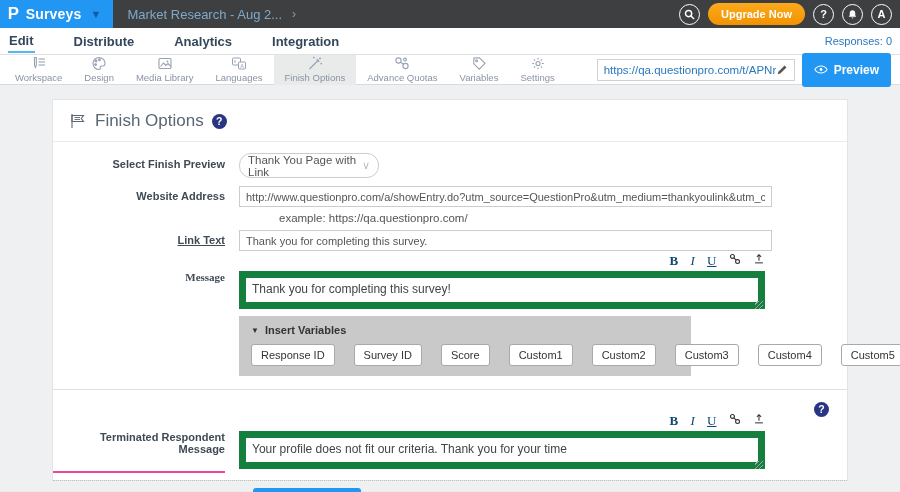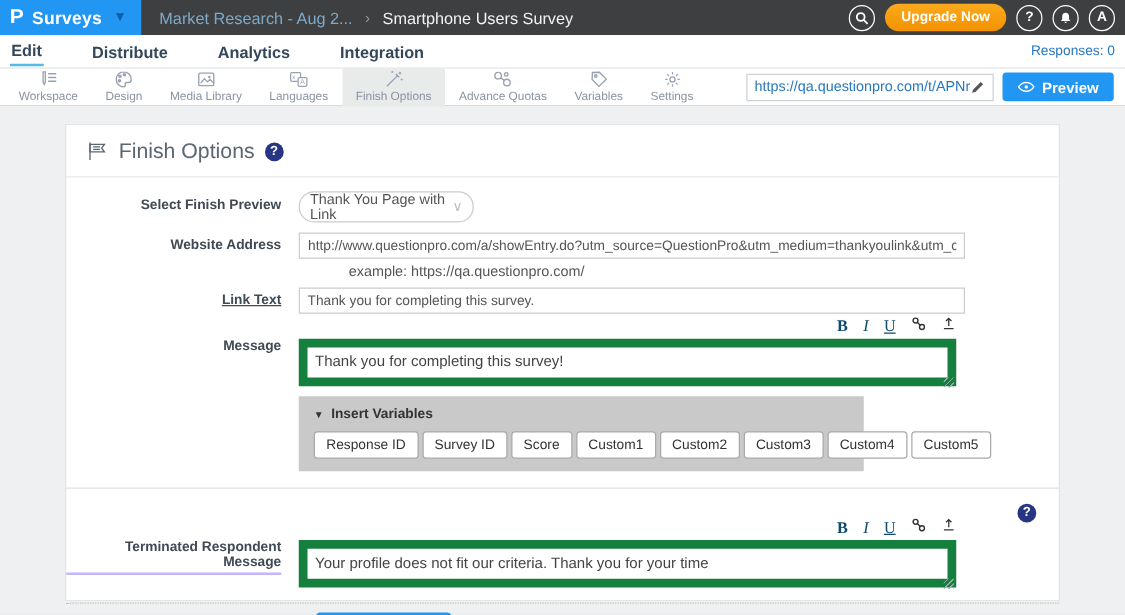--- a/index.html
+++ b/index.html
@@ -36,21 +36,21 @@
     display:flex; align-items:center; padding:0 4px; }
   .tool { display:flex; flex-direction:column; align-items:center; justify-content:center;
     padding:1px 11px 2px; cursor:pointer; color:#8a93a3; }
   .tool.active { background:#e9eaea; }
   .tool svg { display:block; }
   .tool-label { font-size:9.5px; margin-top:1px; white-space:nowrap; }
   .toolbar-right { margin-left:auto; display:flex; align-items:center; gap:7px; padding-right:5px; }
   .share-url { display:flex; align-items:center; border:1px solid #cfd2d4; background:#fff;
     height:22px; width:198px; padding:0 6px; }
   .share-url span { font-size:11.5px; color:#2878be; white-space:nowrap; overflow:hidden; flex:1; }
-  .preview-btn { background:#2196f3; color:#fff; border:none; border-radius:3px; height:23px;
+  .preview-btn { background:#2196f3; color:#fff; border:none; border-radius:3px; height:34px;
     font-size:12px; font-weight:700; padding:0 12px; display:flex; align-items:center; gap:6px; cursor:pointer; }
 
   
   .main { height:406px; background:#eef0f1; padding:14px 52px 0; }
   .card { background:#fff; border:1px solid #e3e4e5; height:382px; }
   .card-header { display:flex; align-items:center; gap:8px; padding:11px 16px 10px;
     border-bottom:1px solid #eaeaea; }
   .page-title { font-size:17px; color:#5a6672; }
   .help-badge { width:15px; height:15px; border-radius:50%; background:#283583; color:#fff;
     font-size:10.5px; font-weight:bold; display:inline-flex; align-items:center; justify-content:center; cursor:pointer; }
@@ -76,45 +76,44 @@
   .msg-area { width:526px; height:38px; border:7px solid #15803d; resize:none; font-size:12px;
     color:#444; padding:4px 6px; font-family:"Liberation Sans", sans-serif; position:relative; }
   .ta-wrap { position:relative; width:526px; }
   .ta-wrap::after { content:""; position:absolute; right:2px; bottom:4px; width:8px; height:8px;
     background:repeating-linear-gradient(135deg, transparent 0 2px, #9aa 2px 3px); pointer-events:none; }
 
   .vars-panel { width:452px; background:#c9c9c9; margin-top:3px; padding:8px 12px 10px; }
   .vars-head { font-size:11px; font-weight:700; color:#333; margin-bottom:8px;
     display:flex; align-items:center; gap:6px; cursor:pointer; }
   .vars-head .tri { font-size:8px; color:#333; }
-  .vars-btns { display:flex; gap:3px; }
+  .vars-btns { display:flex; gap:19px; }
   .var-btn { background:#fff; border:1px solid #a9a9a9; border-radius:3px; font-size:11px;
     color:#333; padding:4px 9px; cursor:pointer; white-space:nowrap; font-family:"Liberation Sans", sans-serif; }
 
   .divider { border-top:1px solid #e0e0e0; margin-top:13px; }
   .help-row { text-align:right; padding:9px 18px 0; }
-  .term-label { display:inline-block; border-bottom:2px solid #c4b5fd; padding-bottom:2px; }
+  .term-label { display:inline-block; border-bottom:2px solid #ec4899; padding-bottom:16px; }
   .dotted { border-top:1px dotted #c2c2c2; margin-top:7px; }
   .save-row { padding:7px 0 0 200px; }
   .save-btn { background:#2196f3; color:#fff; border:none; border-radius:3px; font-size:12px;
     font-weight:700; padding:7px 13px; cursor:pointer; font-family:"Liberation Sans", sans-serif; }
 </style>
 </head>
 <body>
 
 <div class="topbar">
   <div class="brand">
     <span class="brand-logo">P</span>
     <span class="brand-name">Surveys</span>
     <span class="brand-caret">▼</span>
   </div>
   <div class="crumbs">
     <span class="crumb-folder">Market Research - Aug 2...</span>
     <span class="crumb-sep">›</span>
-    <span class="crumb-survey">Smartphone Users Survey</span>
   </div>
   <div class="top-actions">
     <span class="circle-btn">
       <svg width="11" height="11" viewBox="0 0 12 12" fill="none" stroke="#fff" stroke-width="1.6">
           <circle cx="5" cy="5" r="3.4"></circle>
           <line x1="7.6" y1="7.6" x2="11" y2="11"></line>
         </svg>
     </span>
     <button class="upgrade-btn">Upgrade Now</button>
     <span class="circle-btn">?</span>
@@ -255,21 +254,21 @@
       </div>
 
       <div class="frow" style="margin-bottom:2px;">
         <div class="flabel" style="padding-top:4px;text-decoration:underline;">Link Text</div>
         <div class="fctrl">
           <input class="text-input" value="Thank you for completing this survey." style="">
         </div>
       </div>
 
       <div class="frow" style="margin-bottom:4px;">
-        <div class="flabel" style="padding-top:18px;">Message</div>
+        <div class="flabel" style="padding-top:18px;font-family:Liberation Serif, serif;">Message</div>
         <div class="fctrl">
           <div class="editor-tools">
             <span class="et-b">B</span>
             <span class="et-i">I</span>
             <span class="et-u">U</span>
             <span><svg width="12" height="12" viewBox="0 0 14 14" fill="none" stroke="#333" stroke-width="1.3">
                   <circle cx="4" cy="4" r="2.3"></circle>
                   <circle cx="10" cy="10" r="2.3"></circle>
                   <line x1="5.6" y1="5.6" x2="8.4" y2="8.4"></line>
                 </svg></span>

